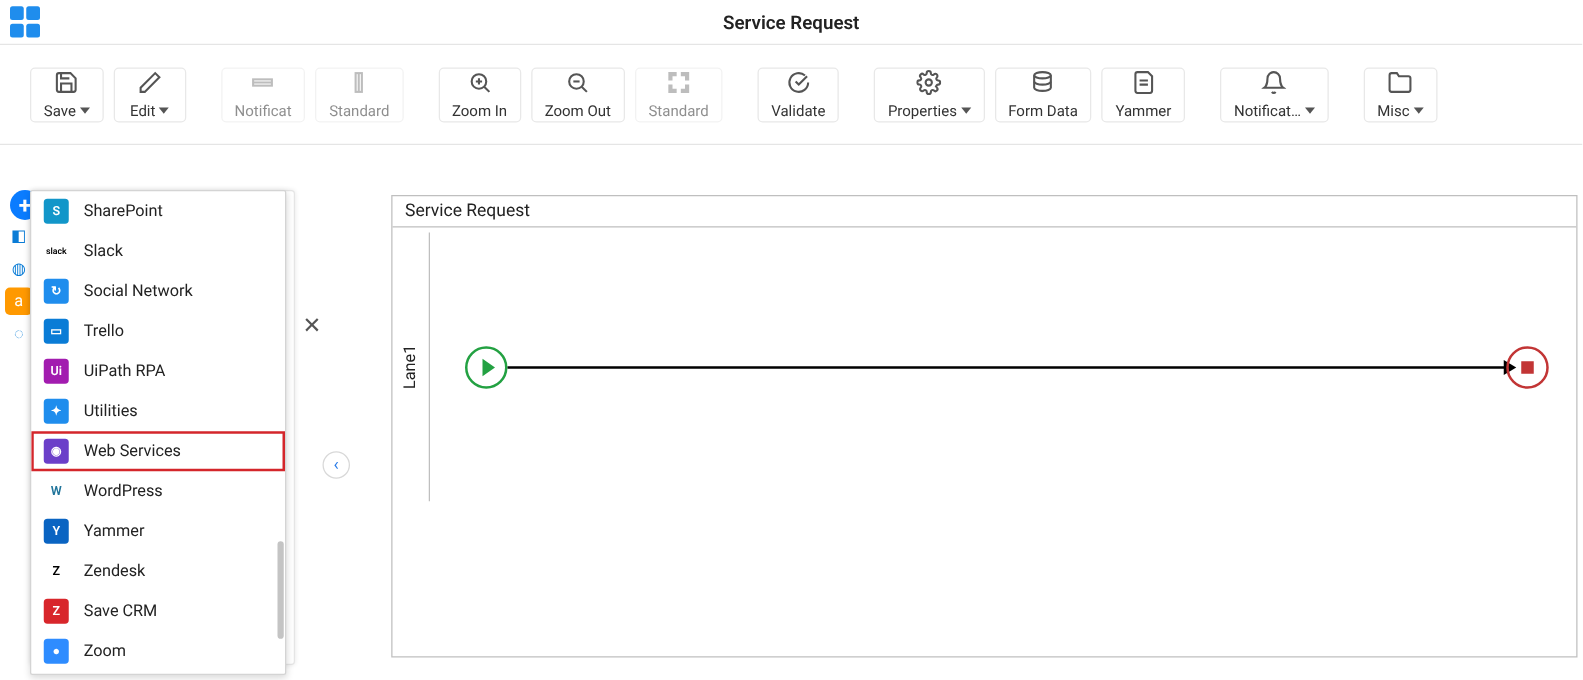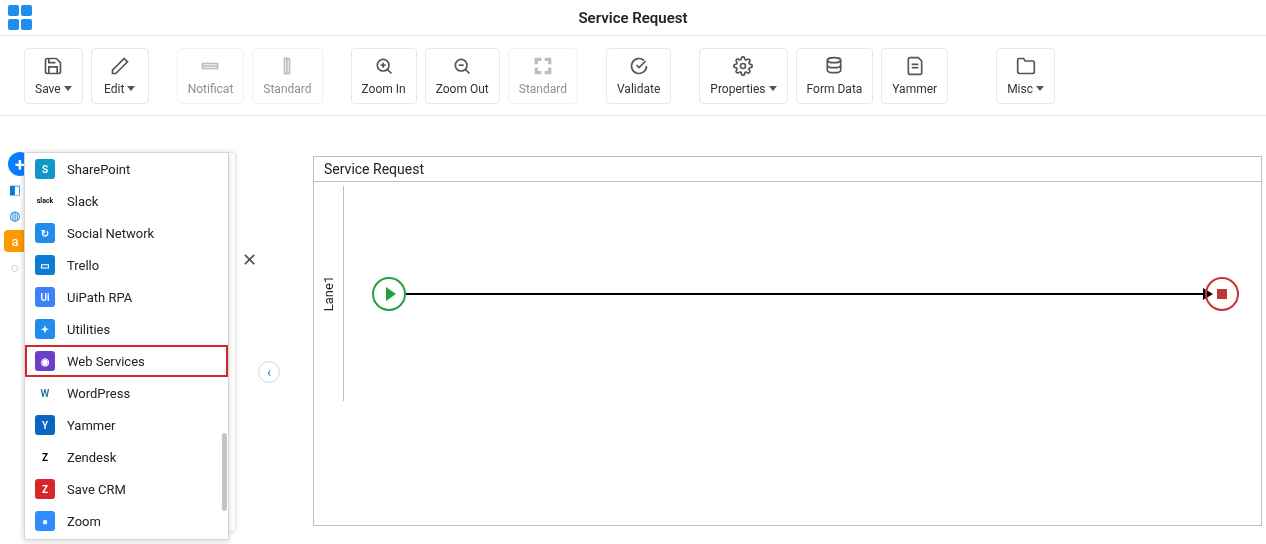--- a/index.html
+++ b/index.html
@@ -37,21 +37,21 @@
     flex-direction: column;
     align-items: center;
     justify-content: center;
     gap: 6px;
     padding: 8px 10px;
     border: 1px solid #e8e8e8;
     border-radius: 4px;
     background: #fff;
     cursor: pointer;
     min-width: 58px;
-    height: 56px;
+    height: 44px;
   }
   .tool-btn.disabled { opacity: .55; cursor: default; }
   .tool-btn .ico { width: 22px; height: 22px; display: flex; align-items: center; justify-content: center; color: #666; }
   .tool-btn .lbl { font-size: 12px; color: #333; display: flex; align-items: center; gap: 3px; white-space: nowrap; }
   .tool-btn .lbl.caret::after { content: ""; border-left: 4px solid transparent; border-right: 4px solid transparent; border-top: 5px solid #555; display: inline-block; }
   .spacer { flex: 0 0 12px; }
 
   .work-area { position: relative; height: calc(544px - 36px - 80px); }
 
   .left-rail {
@@ -366,20 +366,29 @@
     <span class="ico">
         <svg width="20" height="20" viewBox="0 0 24 24" fill="none" stroke="#555" stroke-width="2">
           <path d="M8 2h8l4 4v14a2 2 0 0 1-2 2H6a2 2 0 0 1-2-2V4a2 2 0 0 1 2-2z"></path>
           <line x1="8" y1="10" x2="16" y2="10"></line>
           <line x1="8" y1="14" x2="16" y2="14"></line>
         </svg>
       </span>
     <span class="lbl">Yammer</span>
   </div>
   <div class="spacer"></div>
+  <div class="tool-btn">
+    <span class="ico">
+        <svg width="20" height="20" viewBox="0 0 24 24" fill="none" stroke="#555" stroke-width="2">
+          <path d="M18 8a6 6 0 1 0-12 0c0 7-3 9-3 9h18s-3-2-3-9"></path>
+          <path d="M13.73 21a2 2 0 0 1-3.46 0"></path>
+        </svg>
+      </span>
+    <span class="lbl caret">Notificat…</span>
+  </div>
   <div class="spacer"></div>
   <div class="tool-btn">
     <span class="ico">
         <svg width="20" height="20" viewBox="0 0 24 24" fill="none" stroke="#555" stroke-width="2">
           <path d="M22 19a2 2 0 0 1-2 2H4a2 2 0 0 1-2-2V5a2 2 0 0 1 2-2h5l2 3h9a2 2 0 0 1 2 2z"></path>
         </svg>
       </span>
     <span class="lbl caret">Misc</span>
   </div>
 </div>
@@ -413,21 +422,21 @@
         </div>
         <div class="dd-item">
           <div class="dd-icon" style="background: rgb(31, 141, 237); color: rgb(255, 255, 255); font-weight: 600; font-size: 10px;">↻</div>
           <span>Social Network</span>
         </div>
         <div class="dd-item">
           <div class="dd-icon" style="background: rgb(10, 124, 214); color: rgb(255, 255, 255); font-weight: 600; font-size: 10px;">▭</div>
           <span>Trello</span>
         </div>
         <div class="dd-item">
-          <div class="dd-icon" style="background: #3b82f6; color: rgb(255, 255, 255); font-weight: 600; font-size: 10px;">Ui</div>
+          <div class="dd-icon" style="background: #a21caf; color: rgb(255, 255, 255); font-weight: 600; font-size: 10px;">Ui</div>
           <span>UiPath RPA</span>
         </div>
         <div class="dd-item">
           <div class="dd-icon" style="background: rgb(31, 141, 237); color: rgb(255, 255, 255); font-weight: 600; font-size: 10px;">✦</div>
           <span>Utilities</span>
         </div>
         <div class="dd-item highlight">
           <div class="dd-icon" style="background: rgb(107, 63, 201); color: rgb(255, 255, 255); font-weight: 600; font-size: 10px;">◉</div>
           <span>Web Services</span>
         </div>

